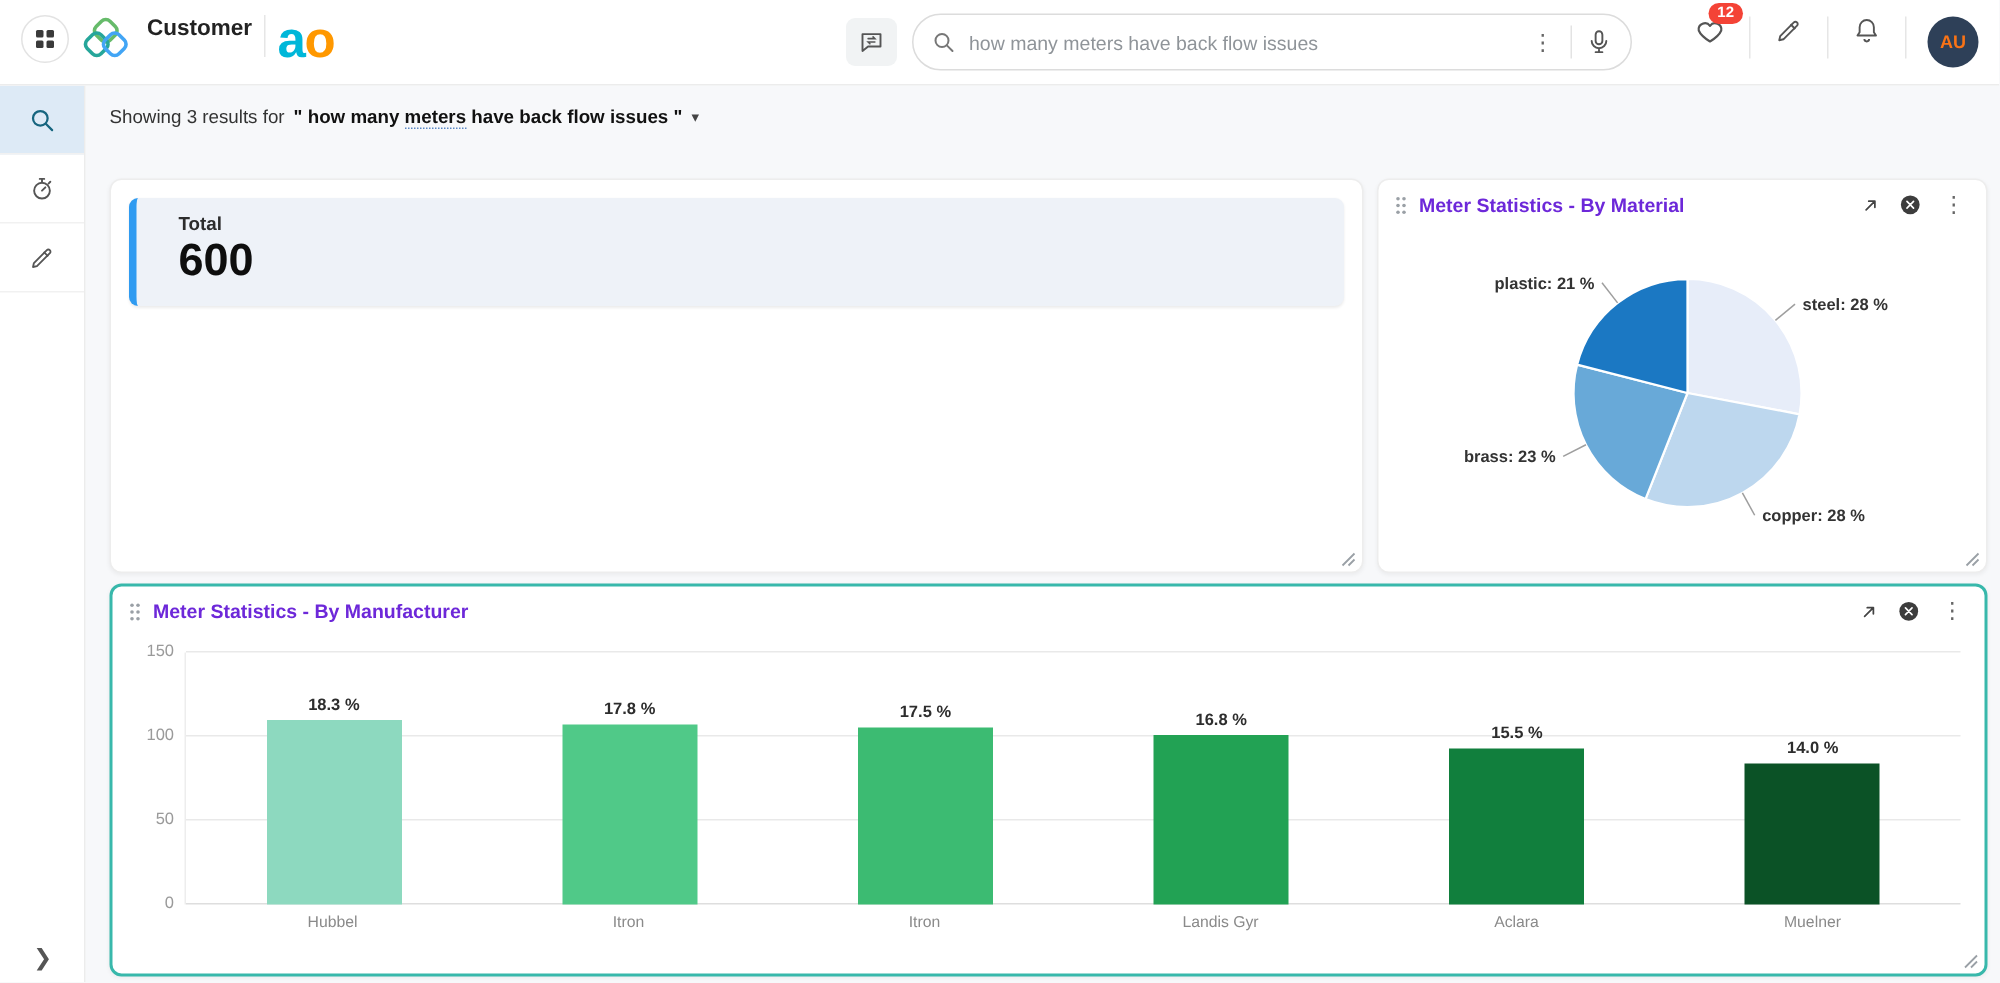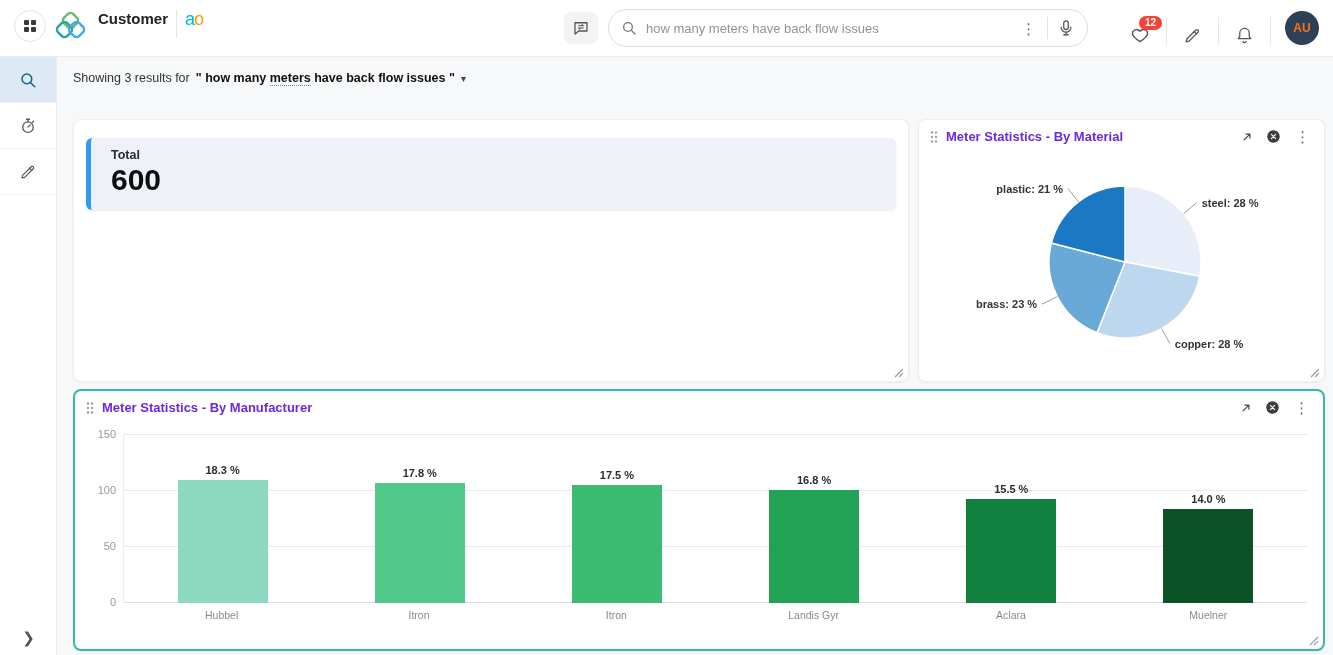--- a/index.html
+++ b/index.html
@@ -7,35 +7,35 @@
   .app { position: relative; width: 1333px; height: 655px; background: #f7f8fa; overflow: hidden; }
 
   
   .topbar { position: absolute; top: 0; left: 0; right: 0; height: 57px; background: #fff;
             border-bottom: 1px solid #ececec; display: flex; align-items: center; padding: 0 14px; z-index: 5; }
   .tb-left { display: flex; align-items: flex-start; gap: 8px; }
   .launcher-btn { width: 32px; height: 32px; border: 1px solid #e3e3e3; border-radius: 50%;
                   display: flex; align-items: center; justify-content: center; background: #fff; cursor: pointer; }
   .brand-name { font-size: 15px; font-weight: 700; color: #222; }
   .vdiv { width: 1px; height: 28px; background: #e6e6e6; }
-  .ao-logo { font-size: 18px; font-weight: 400; letter-spacing: -1px; line-height: 1; }
+  .ao-logo { font-size: 34px; font-weight: 700; letter-spacing: -1px; line-height: 1; }
   .ao-a { color: #00b7d9; }
   .ao-o { color: #ff9800; }
 
   .tb-center { flex: 1; display: flex; align-items: center; justify-content: flex-end; gap: 10px; margin-right: 26px; }
   .history-btn { width: 34px; height: 32px; border-radius: 6px; background: #f1f3f4; display: flex;
                  align-items: center; justify-content: center; color: #555; cursor: pointer; }
   .search-pill { width: 480px; height: 38px; border: 1px solid #dcdcdc; border-radius: 20px; background: #fff;
                  display: flex; align-items: center; gap: 9px; padding: 8px 12px; }
   .search-pill input { flex: 1; border: none; outline: none; font-size: 13px; color: #8f9499;
                        font-family: "Liberation Sans", sans-serif; background: transparent; }
   .kebab { font-size: 15px; color: #666; line-height: 1; padding: 0 2px; cursor: pointer; }
   .pill-div { width: 1px; height: 22px; background: #e3e3e3; }
 
-  .tb-right { display: flex; align-items: flex-end; }
+  .tb-right { display: flex; align-items: flex-start; }
   .tb-item { position: relative; padding: 0 16px; display: flex; align-items: center; color: #555; cursor: pointer; }
   .badge { position: absolute; top: -9px; right: 4px; background: #f44336; color: #fff; font-size: 10px;
            font-weight: 700; border-radius: 9px; padding: 2px 6px; line-height: 1; }
   .avatar { width: 34px; height: 34px; border-radius: 50%; background: #2e4058; color: #f97316;
             font-size: 12px; font-weight: 700; display: flex; align-items: center; justify-content: center; margin-left: 14px; }
 
   
   .sidebar { position: absolute; top: 57px; left: 0; bottom: 0; width: 57px; background: #fff;
              border-right: 1px solid #ececec; z-index: 4; }
   .side-item { height: 46px; display: flex; align-items: center; justify-content: center;
@@ -52,21 +52,21 @@
   .results-term { border-bottom: 1px dotted #5b87c5; }
   .results-caret { font-size: 10px; color: #444; cursor: pointer; }
 
   .card { position: absolute; background: #fff; border: 1px solid #ededed; border-radius: 8px;
           box-shadow: 0 1px 3px rgba(0,0,0,0.05); }
   .card-total { left: 16px; top: 62px; width: 836px; height: 263px; padding: 12px; }
   .card-pie   { left: 861px; top: 62px; width: 407px; height: 263px; }
   .card-bar   { left: 16px; top: 332px; width: 1252px; height: 262px; border: 2px solid #38b8ab; }
 
   .total-panel { background: #eef2f8; border-left: 5px solid #2f9bf1; border-radius: 6px;
-                 box-shadow: 0 1px 2px rgba(0,0,0,0.08); padding: 10px 20px; height: 72px; margin-top: 6px; }
+                 box-shadow: 0 1px 2px rgba(0,0,0,0.08); padding: 10px 28px; height: 72px; }
   .total-label { font-size: 12.5px; font-weight: 700; color: #2c2c2c; }
   .total-value { font-size: 30px; font-weight: 700; color: #0e0e0e; margin-top: 1px; }
 
   .card-head { display: flex; align-items: center; padding: 9px 12px 4px 10px; }
   .grip { color: #9aa0a6; margin-right: 7px; display: flex; cursor: grab; }
   .card-title { font-size: 13px; font-weight: 700; color: #6d28d9; flex: 1; }
   .head-icons { display: flex; align-items: center; gap: 12px; color: #444; }
   .head-icons > * { cursor: pointer; }
 
   .resize-handle { position: absolute; right: 4px; bottom: 3px; cursor: nwse-resize; color: #9aa0a6; }

